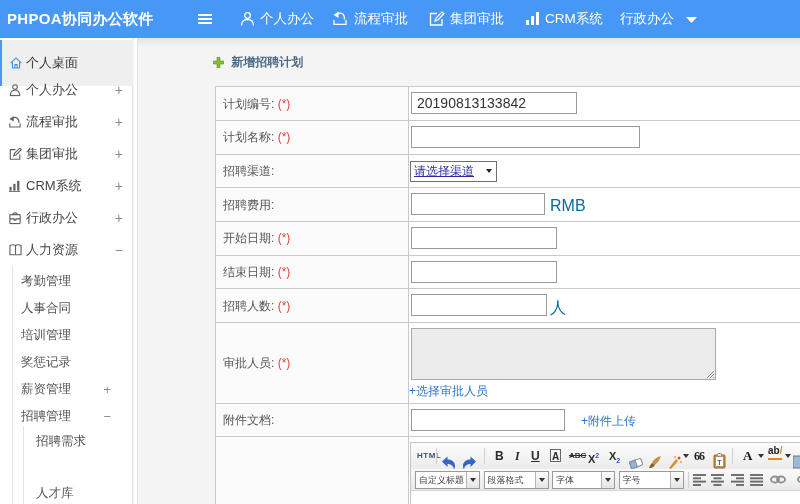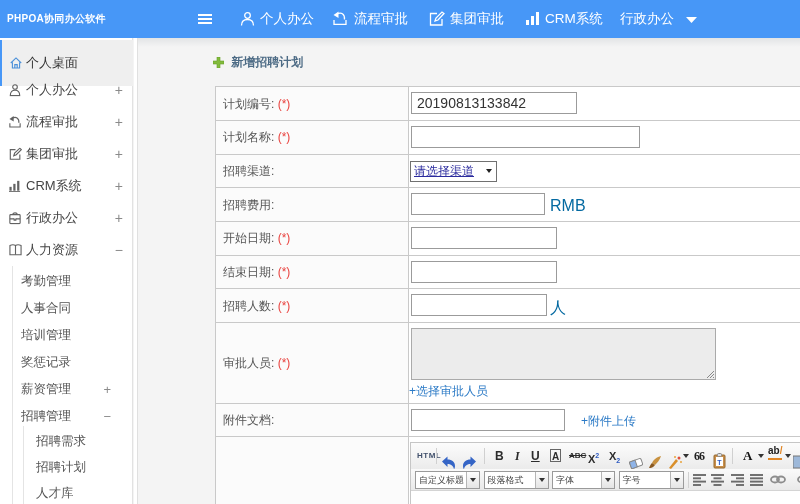--- a/index.html
+++ b/index.html
@@ -1,19 +1,19 @@
 <!DOCTYPE html>
 <html><head>
 <meta charset="utf-8">
 <style>
 html,body{margin:0;padding:0;width:800px;height:504px;overflow:hidden;
  font-family:"Liberation Sans",sans-serif;background:#f4f4f4;}
 *{box-sizing:border-box;}
 #nav{position:absolute;left:0;top:0;width:800px;height:38px;background:#4797f7;}
-#logo{position:absolute;left:7px;top:0;line-height:38px;color:#fff;font-size:10px;font-weight:bold;letter-spacing:0.3px;}
+#logo{position:absolute;left:7px;top:0;line-height:38px;color:#fff;font-size:15px;font-weight:bold;letter-spacing:0.3px;}
 .nvitem{position:absolute;top:0;height:38px;line-height:38px;color:#fff;font-size:13.5px;}
 .nvicon{position:absolute;top:11px;}
 #side{position:absolute;left:0;top:38px;width:133px;height:466px;background:#fff;border-right:1px solid #e2e2e2;}
 #sbar{position:absolute;left:134px;top:38px;width:4px;height:466px;background:#fff;border-right:1px solid #e0e0e0;}
 .m1{position:absolute;left:0;width:133px;height:32px;font-size:13px;color:#454545;}
 .m1 .tx{position:absolute;left:26px;top:50%;transform:translateY(-50%);}
 .m1 .pm{position:absolute;right:10px;top:50%;transform:translateY(-50%);color:#8a8a8a;font-size:14px;font-weight:400;}
 .m1 svg{position:absolute;left:9px;top:50%;transform:translateY(-50%);}
 .m2{position:absolute;left:0;width:133px;height:27px;font-size:12.5px;color:#555;}
 .m2 .tx{position:absolute;left:21px;top:50%;transform:translateY(-50%);}
@@ -197,23 +197,20 @@
       <span class="tx">薪资管理</span>
       <span class="pm" style="position:absolute;right:22px;top:50%;transform:translateY(-50%);color:#8a8a8a;font-size:13px;">+</span>
     </div>
   <div class="m2" style="top:364.5px;">
       <span class="tx">招聘管理</span>
       <span class="pm" style="position:absolute;right:22px;top:50%;transform:translateY(-50%);color:#8a8a8a;font-size:13px;">−</span>
     </div>
   <div class="m2 m3" style="top:389.5px;">
       <span class="tx">招聘需求</span>
     </div>
-  <div class="m2 m3" style="top:415.5px;">
-      <span class="tx">招聘计划</span>
-    </div>
   <div class="m2 m3" style="top:441.5px;">
       <span class="tx">人才库</span>
     </div>
   <div class="vline1"></div>
   <div class="vline2"></div>
 </div>
 <div id="sbar"></div>
 
 <div id="main">
   <div style="position:absolute;left:0;top:0;width:662px;height:9px;background:linear-gradient(#e2e4e6,#f4f4f4);"></div>

